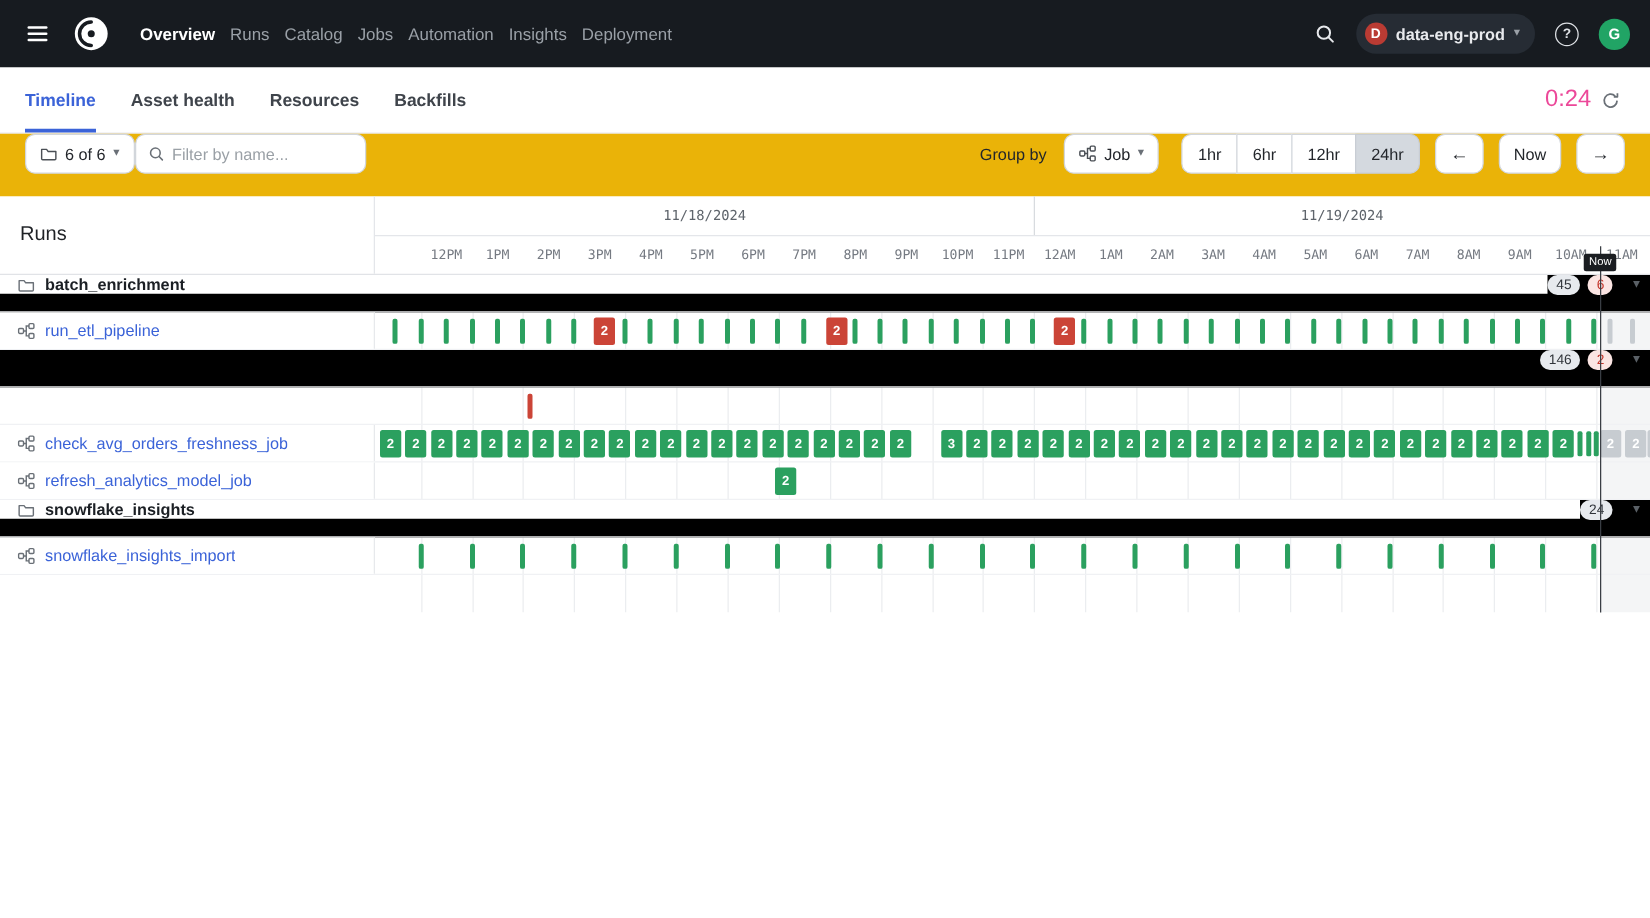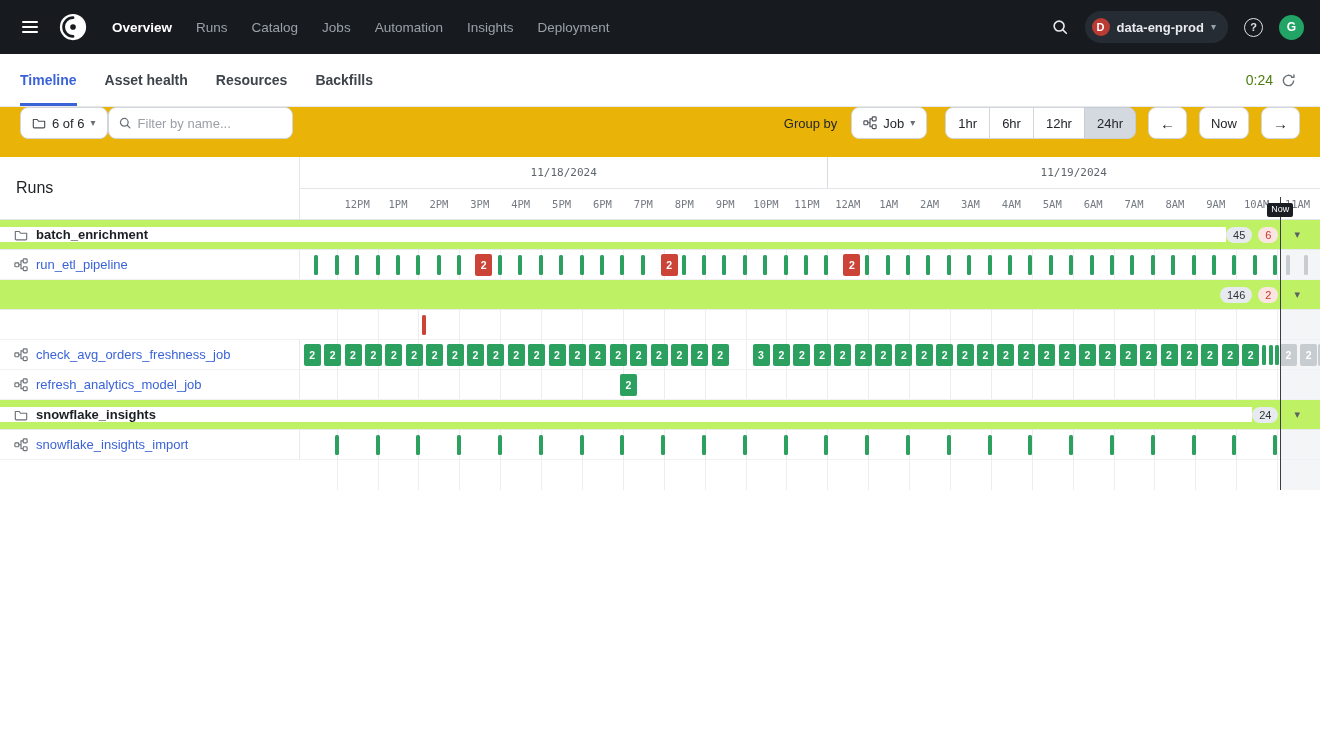--- a/index.html
+++ b/index.html
@@ -4,38 +4,38 @@
 <style>
   * { box-sizing: border-box; margin: 0; padding: 0; }
   html,body { width:1320px; height:734px; overflow:hidden; background:#fff;
     font-family:"Liberation Sans","DejaVu Sans",sans-serif; color:#1c2126; }
   :root{ --success:#2ba05f; --failure:#cb4437; --queued:#c7ccd1; --accent:#3b63d8; }
 
   
   .topnav{ height:54px; background:#171b20; display:flex; align-items:center; padding:0 16px; gap:14px; }
   .iconbtn{ background:none; border:none; cursor:pointer; display:flex; align-items:center; justify-content:center; padding:4px; }
   .logo{ display:flex; align-items:center; }
-  .navitems{ display:flex; align-items:center; gap:24px; margin-left:10px; }
+  .navitems{ display:flex; align-items:center; gap:12px; margin-left:10px; }
   .navitem{ font-size:13.5px; font-weight:500; color:#9aa0a7; cursor:pointer; text-decoration:none; }
   .navitem.active{ color:#ffffff; font-weight:700; }
   .nav-right{ margin-left:auto; display:flex; align-items:center; gap:12px; }
   .deploy-pill{ display:flex; align-items:center; gap:7px; background:#262c34; border:none; border-radius:16px; height:32px; padding:0 12px 0 7px; cursor:pointer; }
   .deploy-badge{ width:18px; height:18px; border-radius:50%; background:#ba3b33; color:#fff; font-size:11px; font-weight:700; display:flex; align-items:center; justify-content:center; }
   .deploy-name{ color:#e8eaed; font-size:13px; font-weight:600; }
   .caret{ font-size:10px; color:#6a7077; line-height:1; }
   .caret.light{ color:#9aa0a7; }
   .help-circle{ width:19px; height:19px; border:1.5px solid #dfe2e6; border-radius:50%; color:#dfe2e6; font-size:11px; font-weight:700; display:flex; align-items:center; justify-content:center; }
   .avatar{ width:25px; height:25px; border-radius:50%; background:#21a465; color:#fff; border:none; font-size:12px; font-weight:700; cursor:pointer; display:flex; align-items:center; justify-content:center; }
 
   
   .tabsbar{ height:53px; border-bottom:1px solid #e7e8eb; display:flex; align-items:stretch; padding:0 20px; gap:28px; background:#fff; }
   .tab{ display:flex; align-items:center; font-size:14px; font-weight:600; color:#3f444b; cursor:pointer; text-decoration:none; }
   .tab.active{ color:var(--accent); box-shadow: inset 0 -3px 0 var(--accent); }
   .tabs-right{ margin-left:auto; display:flex; align-items:center; gap:8px; padding-right:4px; }
-  .timer{ font-size:14px; color:#4d7c0f;text-align:center; }
+  .timer{ font-size:19px; color:#ec4899;text-align:center; }
   .refresh{ display:flex; align-items:center; cursor:pointer; }
 
   
   .toolbar{ height:50px; display:flex; align-items:flex-start; padding:0 20px; gap:0; background:#eab308; }
   .btn{ height:32px; background:#fff; border:1px solid #d2d6db; border-radius:8px; display:flex; align-items:center; gap:6px; padding:0 11px; font-size:13px; color:#23262b; cursor:pointer; font-family:inherit; }
   .btn .glyph{ font-size:15px; line-height:1; }
   .filter{ height:32px; width:185px; border:1px solid #d2d6db; border-radius:8px; display:flex; align-items:center; gap:6px; padding:0 9px; background:#fff; }
   .filter input{ border:none; outline:none; flex:1; font-size:13px; color:#23262b; font-family:inherit; min-width:0; }
   .filter input::placeholder{ color:#9aa0a6; }
   .toolbar-right{ margin-left:auto; display:flex; align-items:center; gap:12px; }
@@ -56,21 +56,21 @@
   .mid-divider{ position:absolute; top:0; bottom:0; width:1px; background:#d8dbdf; }
   .hours-row{ height:31px; position:relative; }
   .hour-label{ position:absolute; top:9px; transform:translateX(-50%); font-family:"DejaVu Sans Mono",monospace; font-size:10.5px; color:#757a82; white-space:nowrap; }
 
   .tl-rows{ position:relative; height:270px; overflow:hidden; }
   .grid-layer{ position:absolute; left:300px; right:0; top:0; bottom:0; z-index:0; }
   .gridline{ position:absolute; top:0; bottom:0; width:1px; background:#ebedf0; }
   .future{ position:absolute; top:0; bottom:0; right:0; background:#f4f5f6; }
 
   .row{ position:relative; z-index:1; display:flex; height:30px; border-bottom:1px solid #f0f1f4; }
-  .group-row{ background:#bef264; border-bottom:1px solid #e7e9ec; align-items:center; padding-right:18px; }
+  .group-row{ background:#000000; border-bottom:1px solid #e7e9ec; align-items:flex-start; padding-right:6px; }
   .group-row .row-label{ flex:1; border-right:none; }
   .row-label{ width:300px; flex:none; background:#fff; border-right:1px solid #e7e9ec; display:flex; align-items:center; gap:8px; padding-left:14px; font-size:13px; }
   .row-icon{ display:flex; align-items:center; flex:none; }
   .row-title{ white-space:nowrap; overflow:hidden; text-overflow:ellipsis; }
   .group-row .row-title{ font-weight:700; color:#1b1f24; }
   .job-link{ color:var(--accent); cursor:pointer; }
   .plain-title{ color:#1b1e23; }
   .badges{ margin-left:auto; display:flex; align-items:center; gap:6px; }
   .badge{ height:16px; border-radius:8px; padding:0 7px; font-size:11px; display:flex; align-items:center; font-weight:400; }
   .badge.gray{ background:#e7eaee; color:#30343a; }

